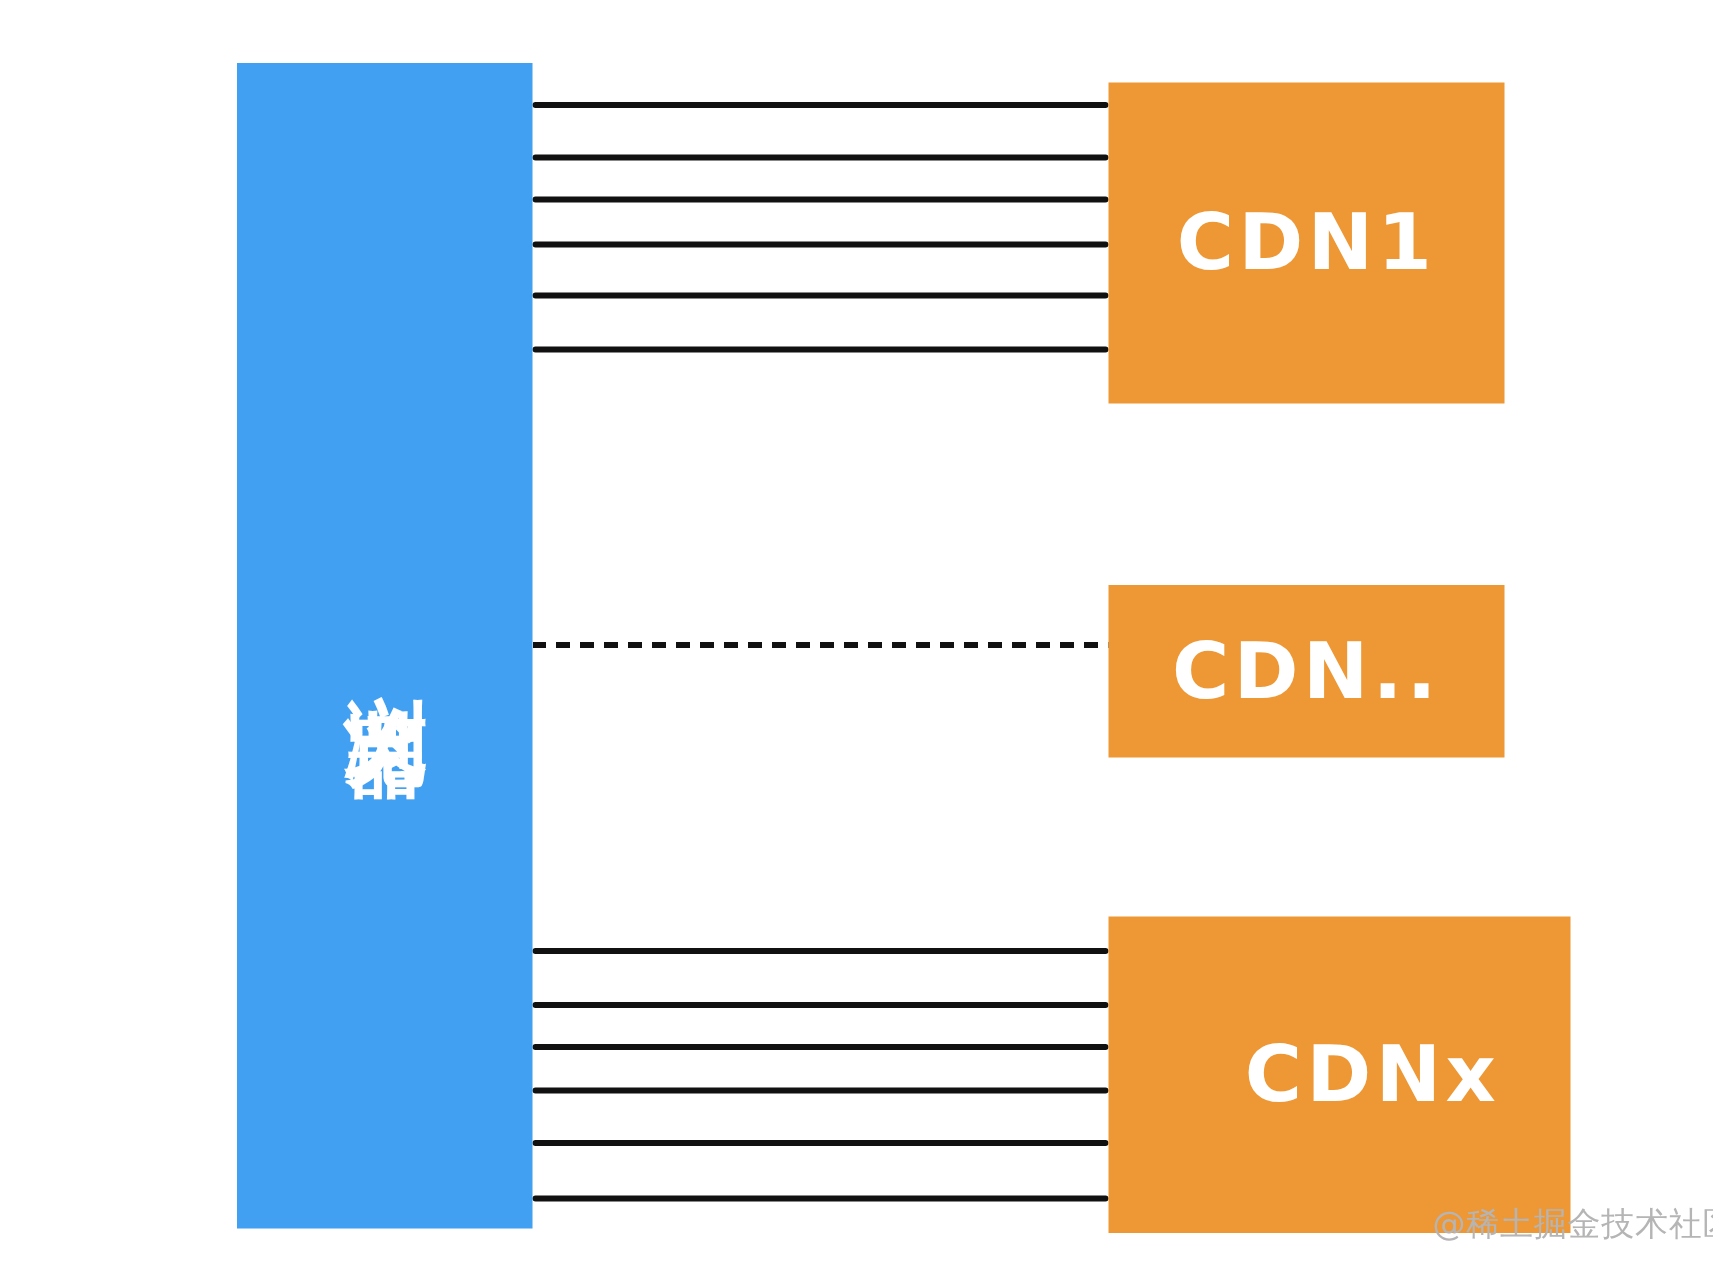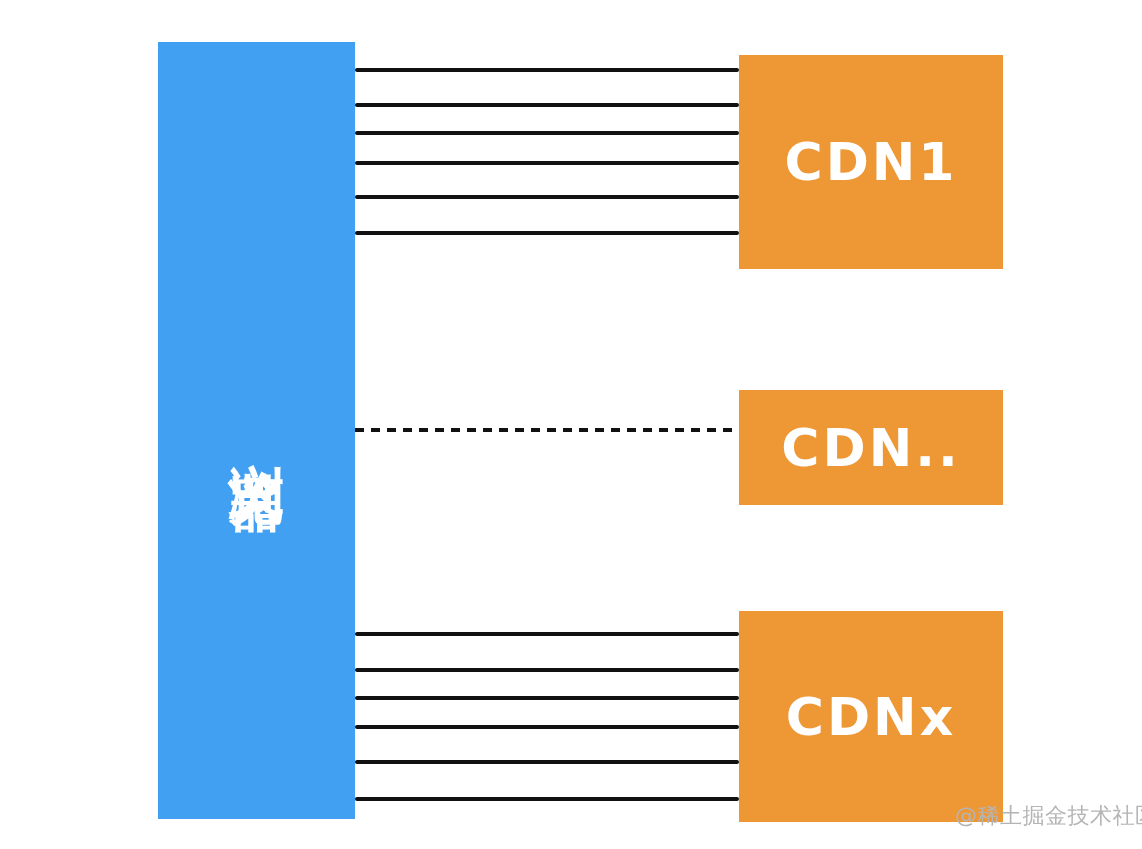--- a/index.html
+++ b/index.html
@@ -42,21 +42,21 @@
     left: 739px;
     width: 264px;
     background: var(--target-fill, #EE9735);
     display: flex;
     align-items: center;
     justify-content: center;
     z-index: 2;
   }
   .cdn-box.cdn1 { top: 55px;  height: 214px; }
   .cdn-box.cdn2 { top: 390px; height: 115px; }
-  .cdn-box.cdn3 { top: 611px; height: 211px; }
+  .cdn-box.cdn3 { top: 611px; height: 211px; padding-left: 44px; }
   .cdn-label {
     color: var(--label-text, #ffffff);
     font-size: 52px;
     font-weight: bold;
     letter-spacing: 3px;
     user-select: none;
   }
   .line {
     position: absolute;
     left: 355px;

